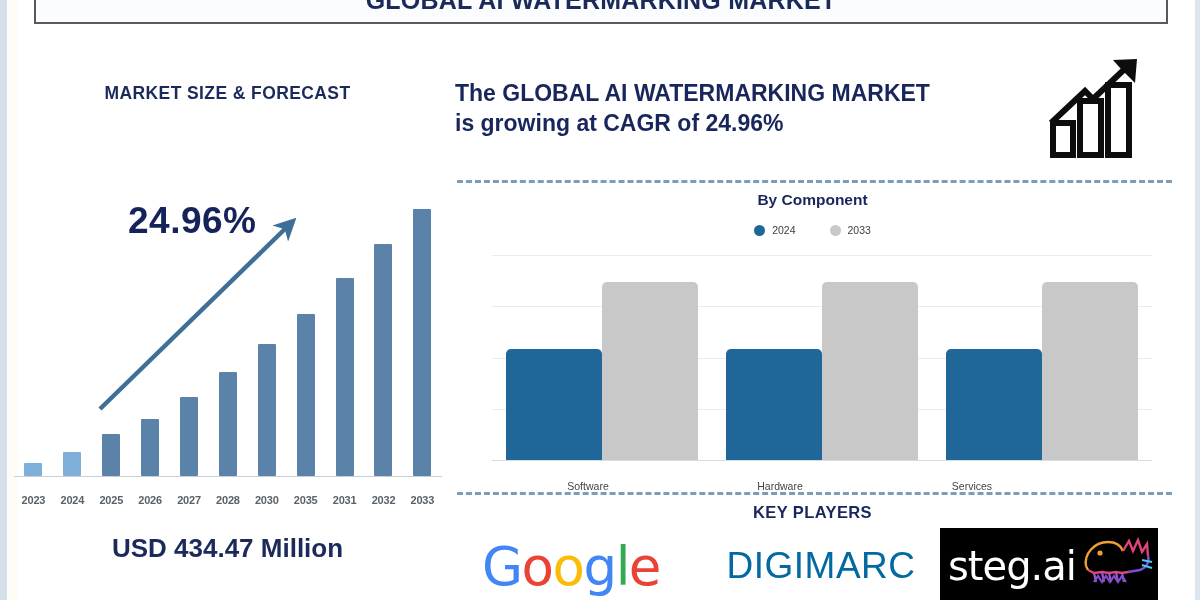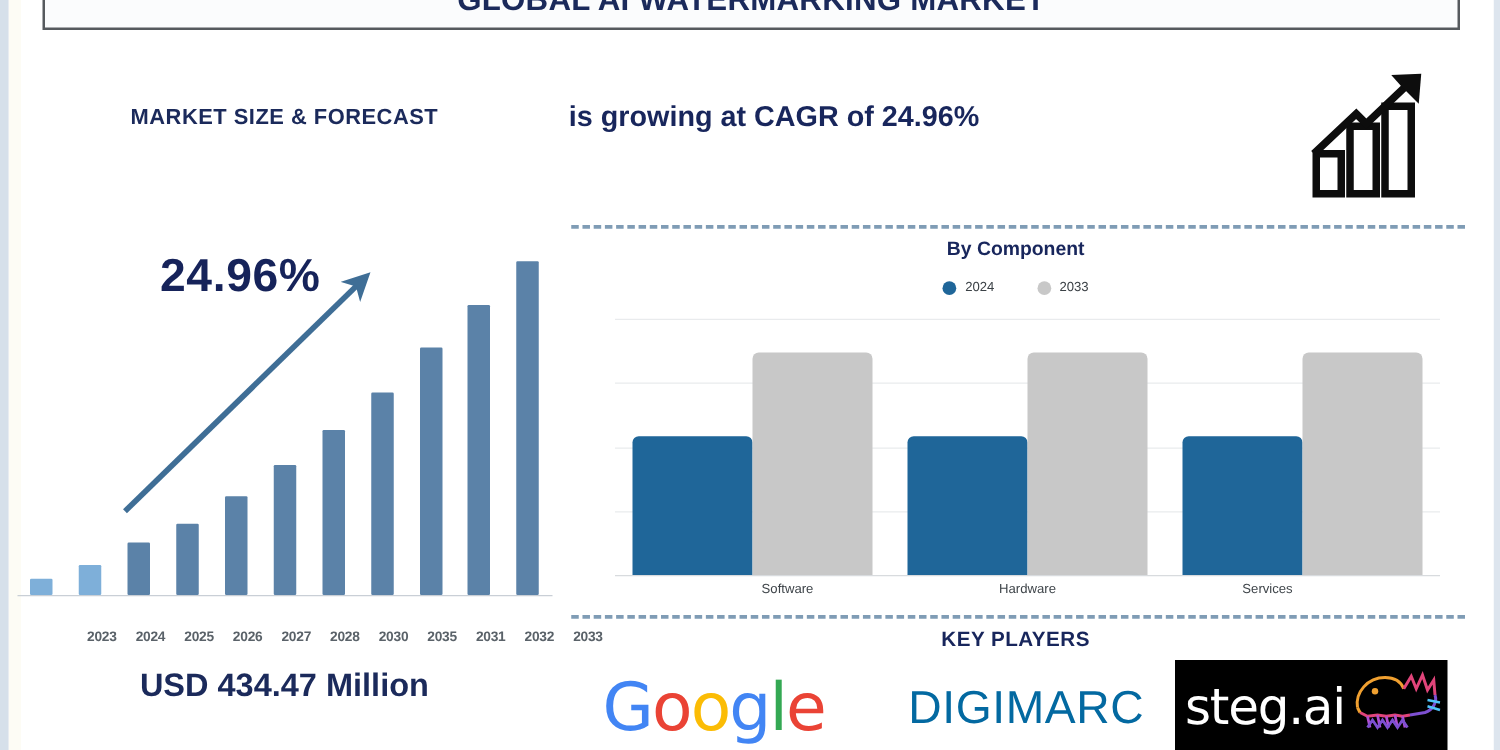--- a/index.html
+++ b/index.html
@@ -53,23 +53,22 @@
     width:428px; height:280px;
     display:flex; align-items:flex-end; gap:0px;
   }
   .bar-slot { width:38.9px; display:flex; justify-content:center; align-items:flex-end; height:100%; }
   .bar { width:18px; border-radius:1px; }
   .axis-line {
     position:absolute; left:14px; bottom:51px; width:428px; height:1px;
     background:#c9cfd6;
   }
   .year-row {
-    position:absolute; left:14px; bottom:12px; width:428px;
+    position:absolute; left:14px; bottom:22px; width:428px;
     display:flex;
-    margin-left:48px;
   }
   .year-cell {
     width:38.9px; text-align:center; font-size:11px;
     color:#5a6269; font-weight:bold; letter-spacing:-.2px;
   }
   .arrow-svg { position:absolute; left:0; top:0; width:455px; height:340px; pointer-events:none; }
 
   .ms-label {
     position:absolute; left:0; top:506px; width:455px;
     text-align:center; font-size:26px; font-weight:bold;
@@ -107,22 +106,22 @@
   .comp-chart { position:absolute; left:2px; top:255px; width:715px; height:235px; }
   .gridline { position:absolute; left:35px; width:660px; height:1px; background:#e9ebed; }
   .comp-plot {
     position:absolute; left:35px; top:0px; width:660px; height:205px;
     display:flex; justify-content:space-around; align-items:flex-end;
   }
   .comp-group { width:192px; height:100%; display:flex; align-items:flex-end; justify-content:center; gap:0px; }
   .comp-bar { width:96px; border-radius:5px 5px 0 0; }
   .comp-axis { position:absolute; left:35px; top:205px; width:660px; height:1px; background:#d8dbde; }
   .comp-labels {
-    position:absolute; left:35px; top:210px; width:660px;
-    display:flex; justify-content:center;
+    position:absolute; left:35px; top:225px; width:660px;
+    display:flex; justify-content:flex-start;
   }
   .comp-label { width:192px; text-align:center; font-size:10.5px; color:#3f454a; }
 
   .key-players-title {
     position:absolute; left:0; top:503px; width:715px;
     text-align:center; font-size:16.5px; font-weight:bold;
     color:#18265c; letter-spacing:.4px;
   }
   .logos-row {
     position:absolute; left:0px; top:532px; width:715px; height:68px;
@@ -239,20 +238,21 @@
     </div>
 
     <div class="ms-label">
       <div>USD 434.47 Million</div>
     </div>
   </div>
 
   <div class="right-panel">
 
     <div class="cagr-statement">
+      <div>The GLOBAL AI WATERMARKING MARKET</div>
       <div>is growing at CAGR of 24.96%</div>
     </div>
 
     <svg class="growth-icon" viewBox="0 0 100 105">
       <rect x="6" y="68" width="20" height="32" fill="none" stroke="#0d0d0d" stroke-width="6"></rect>
       <rect x="33" y="46" width="21" height="54" fill="none" stroke="#0d0d0d" stroke-width="6"></rect>
       <rect x="61" y="30" width="21" height="70" fill="none" stroke="#0d0d0d" stroke-width="6"></rect>
       <path d="M4,68 L38,36 L46,44 L84,8" fill="none" stroke="#0d0d0d" stroke-width="6" stroke-linejoin="miter"></path>
       <path d="M66,5 L90,4 L88,28 L80,20 L74,14 Z" fill="#0d0d0d"></path>
     </svg>

